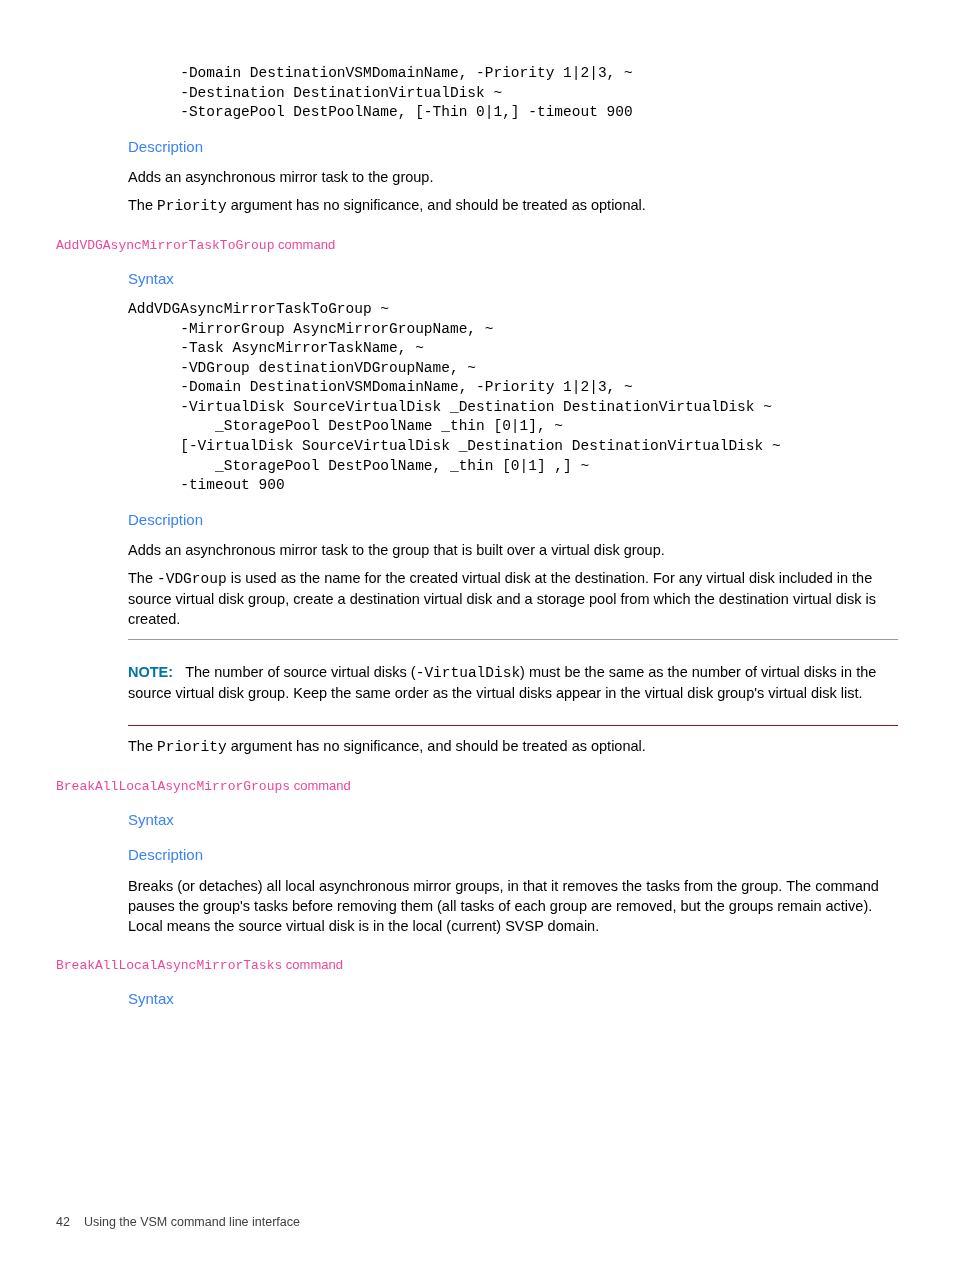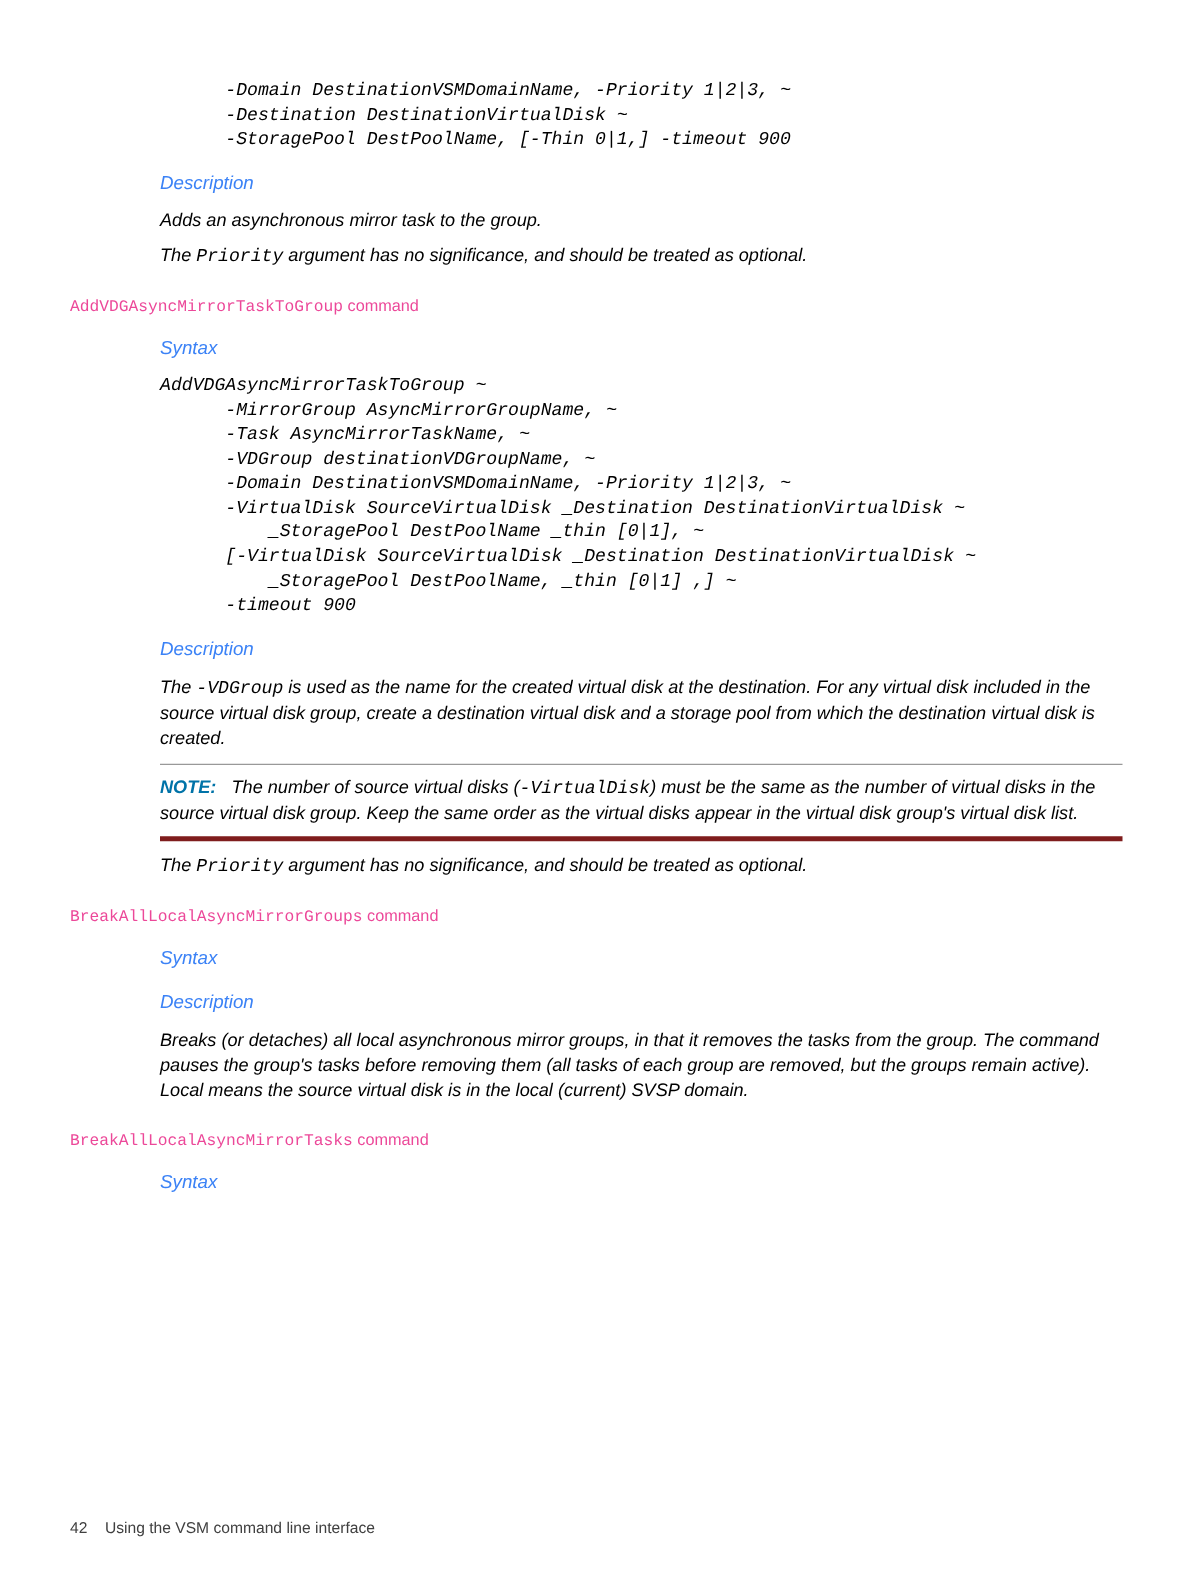--- a/index.html
+++ b/index.html
@@ -5,21 +5,21 @@
   body {
     font-family: Arial, Helvetica, sans-serif;
     font-size: 14.5px;
     color: #000;
     margin: 0;
     padding: 56px 56px 40px 56px;
     width: 954px;
     box-sizing: border-box;
     line-height: 1.38;
   }
-  .indent1 { margin-left: 72px; font-style: italic; }
+  .indent1 { margin-left: 72px; }
   .subhead {
     color: #3b82f6;
     font-size: 15px;
     margin-top: 14px;
     margin-bottom: 10px;
   }
   .cmdhead {
     color: #ec4899;
     font-size: 13px;
     margin-top: 20px;
@@ -33,22 +33,22 @@
     font-family: "Courier New", monospace;
     font-size: 14.5px;
     white-space: pre;
     margin: 8px 0 14px 0;
     line-height: 1.35;
   }
   p { margin: 8px 0; }
   .mono { font-family: "Courier New", monospace; }
   .note-box {
     border-top: 1px solid #999;
-    border-bottom: 4px solid #7f1d1d;
-    padding: 8px 0;
+    border-bottom: 1px solid #7f1d1d;
+    padding: 22px 0;
     margin: 10px 0;
   }
   .note-label {
     color: #0073a8;
     font-weight: bold;
   }
   .footer {
     position: absolute;
     bottom: 40px;
     left: 56px;
@@ -76,20 +76,21 @@
       -MirrorGroup AsyncMirrorGroupName, ~
       -Task AsyncMirrorTaskName, ~
       -VDGroup destinationVDGroupName, ~
       -Domain DestinationVSMDomainName, -Priority 1|2|3, ~
       -VirtualDisk SourceVirtualDisk _Destination DestinationVirtualDisk ~
           _StoragePool DestPoolName _thin [0|1], ~
       [-VirtualDisk SourceVirtualDisk _Destination DestinationVirtualDisk ~
           _StoragePool DestPoolName, _thin [0|1] ,] ~
       -timeout 900</pre>
   <div class="subhead">Description</div>
+  <p>Adds an asynchronous mirror task to the group that is built over a virtual disk group.</p>
   <p><span>The </span><span class="mono">-VDGroup</span><span> is used as the name for the created virtual disk at the destination. For any virtual disk included in the source virtual disk group, create a destination virtual disk and a storage pool from which the destination virtual disk is created.</span></p>
   <div class="note-box">
     <span class="note-label">NOTE:</span>&nbsp;&nbsp;&nbsp;<span>The number of source virtual disks (</span><span class="mono">-VirtualDisk</span><span>) must be the same as the number of virtual disks in the source virtual disk group. Keep the same order as the virtual disks appear in the virtual disk group's virtual disk list.</span>
   </div>
   <p><span>The </span><span class="mono">Priority</span><span> argument has no significance, and should be treated as optional.</span></p>
 </div>
 
 <div class="cmdhead"><span class="mono">BreakAllLocalAsyncMirrorGroups</span><span> command</span></div>
 <div class="indent1">
   <div class="subhead">Syntax</div>

